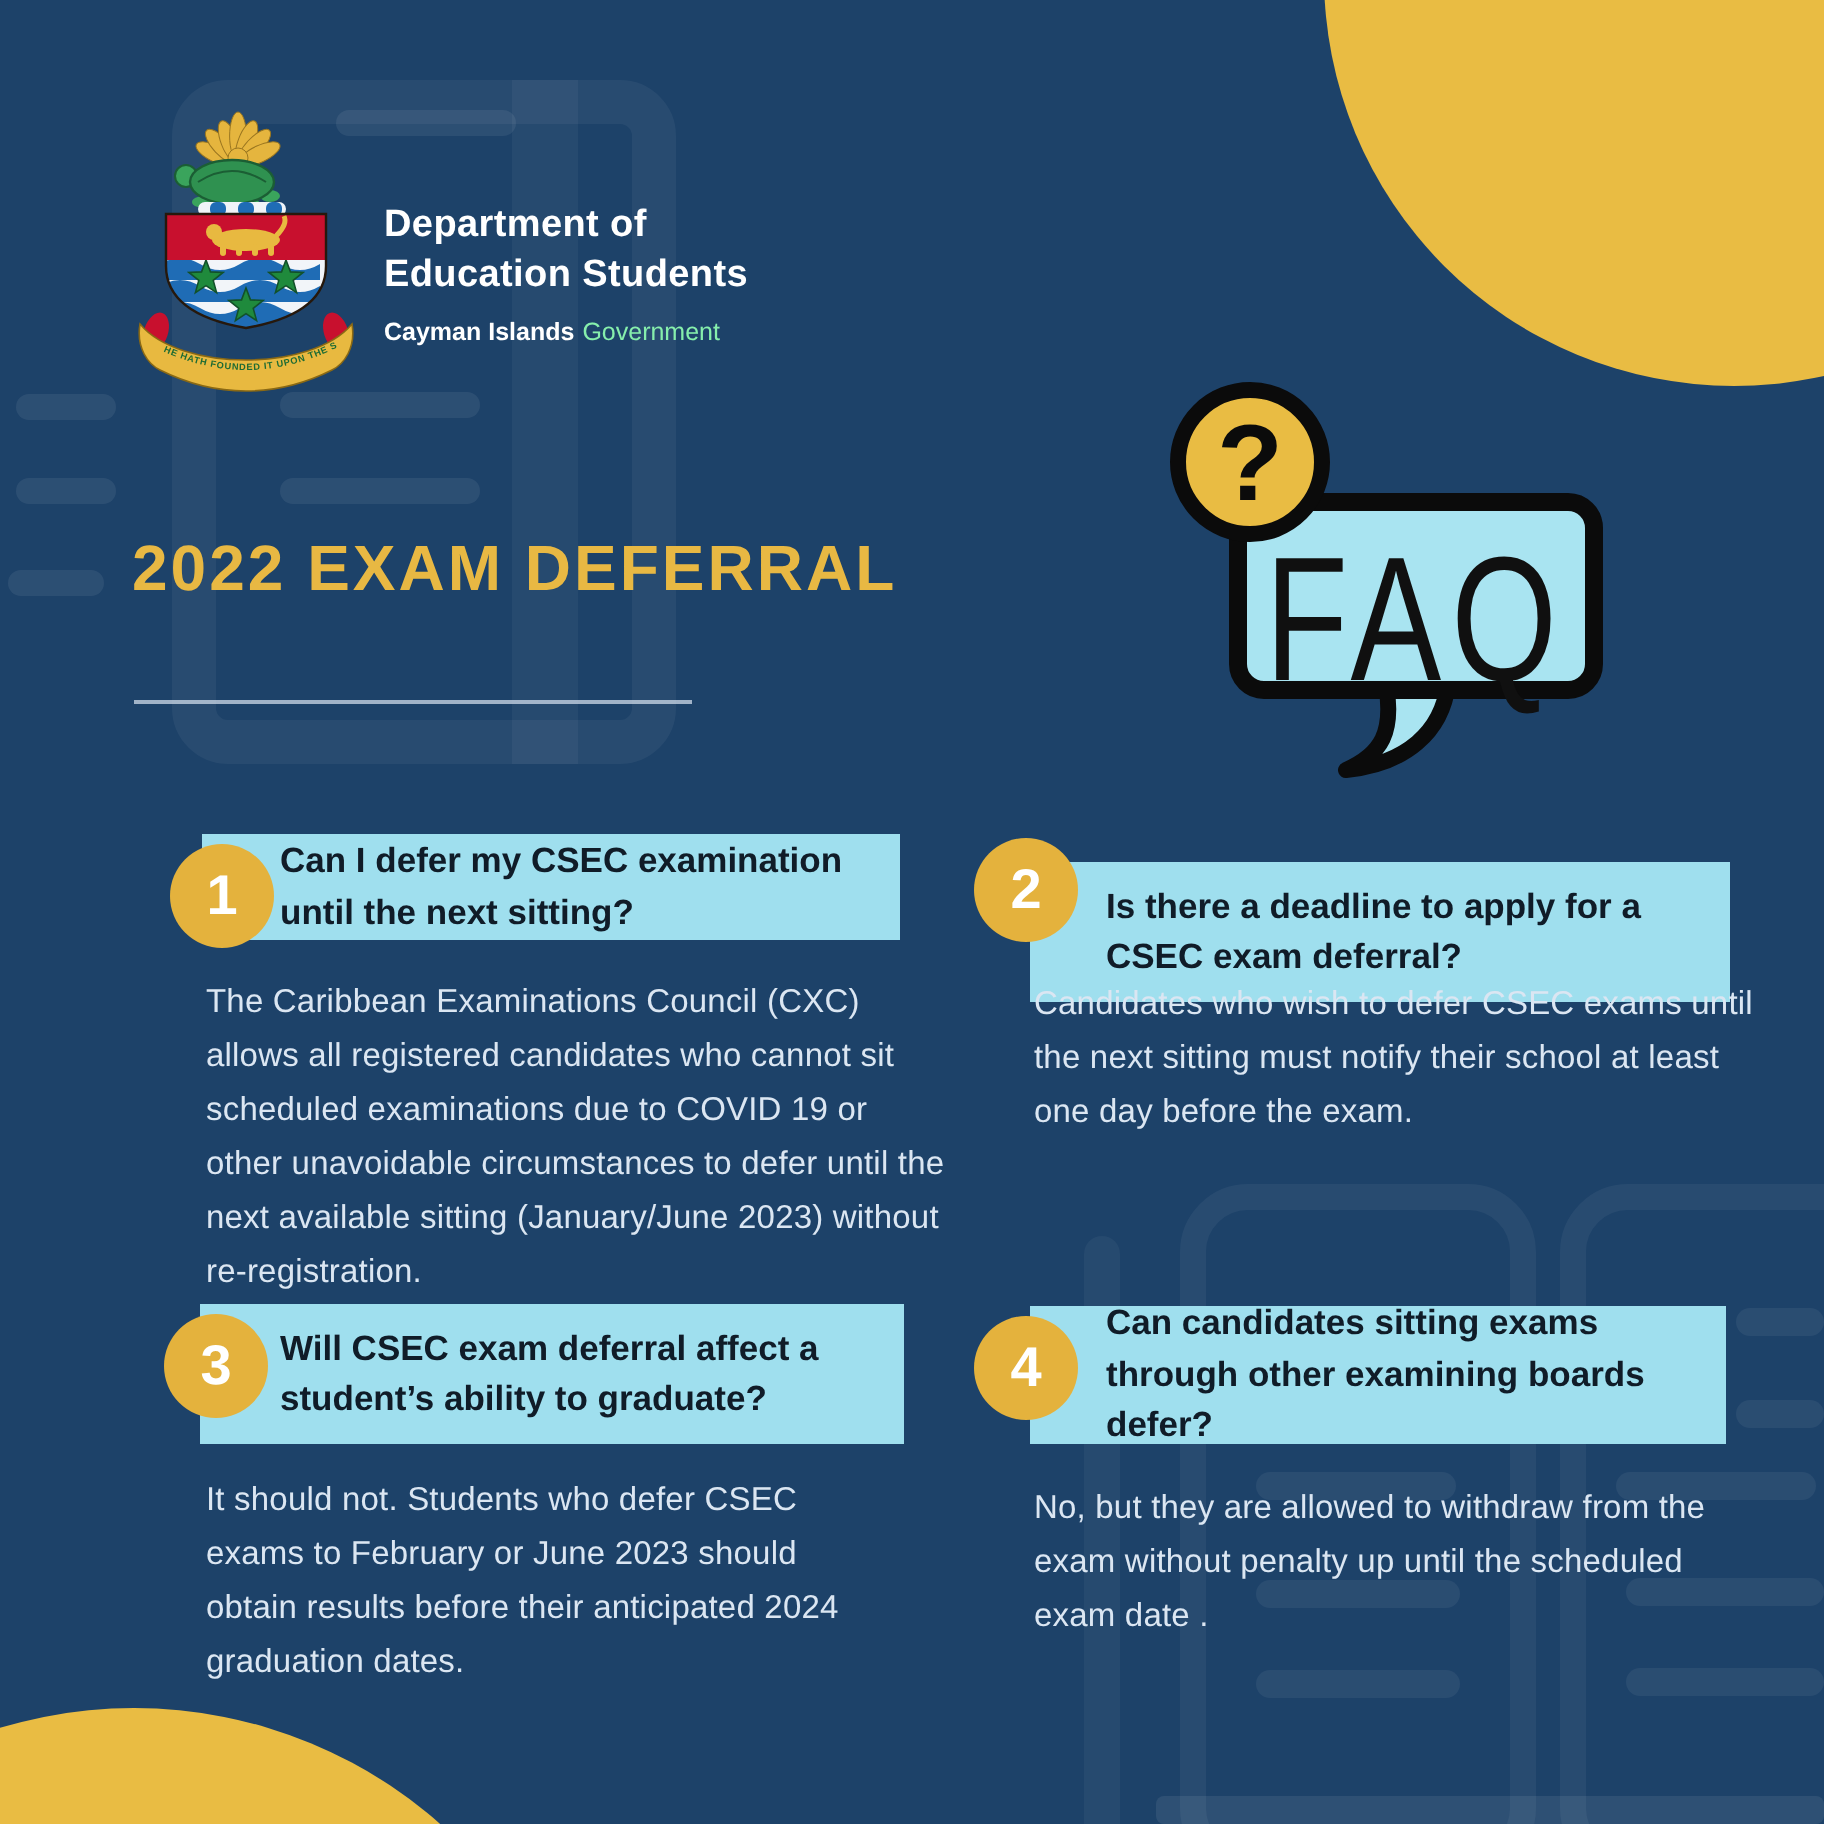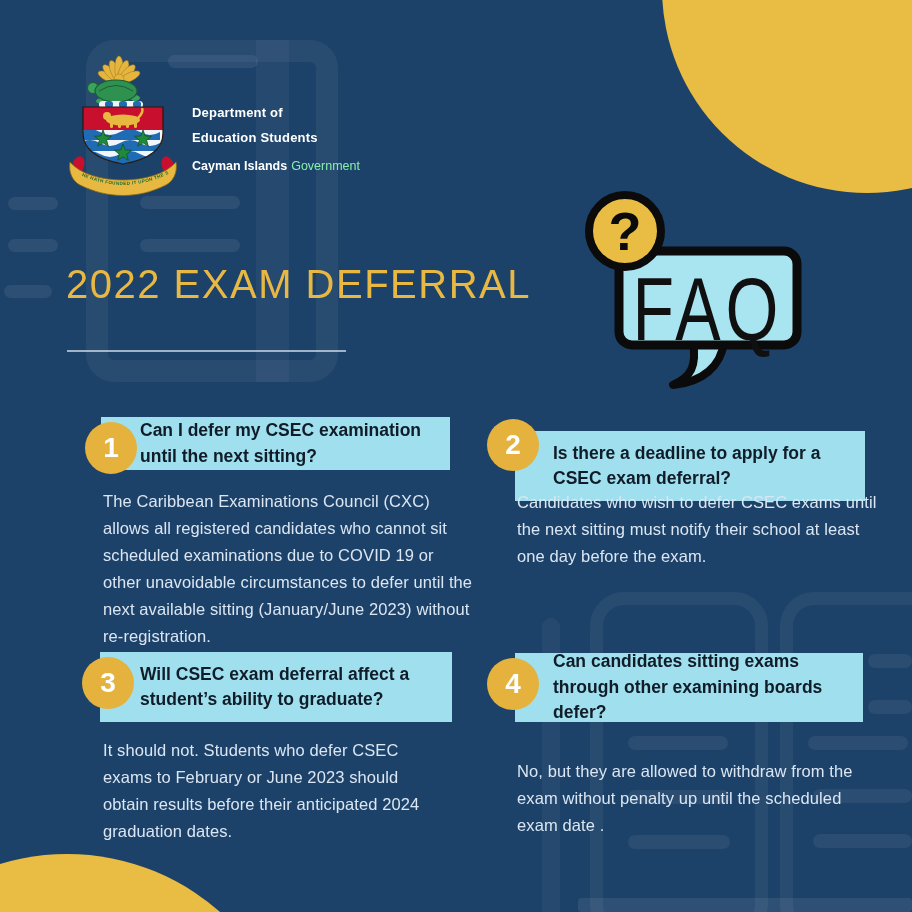--- a/index.html
+++ b/index.html
@@ -16,28 +16,28 @@
   .deco-outline{border:22px solid rgba(255,255,255,0.05);border-radius:28px;}
   .deco-outline-thin{border:13px solid rgba(255,255,255,0.05);border-radius:34px;}
   .deco-fill{background:rgba(255,255,255,0.045);}
   .deco-bar{background:rgba(255,255,255,0.07);border-radius:7px;height:13px;}
   .deco-bar2{background:rgba(255,255,255,0.06);border-radius:7px;height:14px;}
   
   .corner-circle{position:absolute;border-radius:50%;background:#e9bc43;}
   
   .crest{position:absolute;left:66px;top:50px;width:118px;height:148px;}
   .org{position:absolute;left:192px;top:100px;color:#ffffff;}
-  .org .big{font-size:13px;font-weight:bold;line-height:25px;letter-spacing:0.2px;}
+  .org .big{font-size:19px;font-weight:bold;line-height:25px;letter-spacing:0.2px;}
   .org .sub{margin-top:9px;font-size:12.5px;line-height:14px;}
   .org .sub .b{font-weight:bold;}
   .org .sub .r{font-weight:normal;margin-left:0.32em;color:#86efac;}
   
   .main-title{
     position:absolute;left:66px;top:261px;margin:0;
-    font-size:40px;font-weight:400;letter-spacing:1.5px;
+    font-size:32px;font-weight:700;letter-spacing:1.5px;
     color:#e8b843;white-space:nowrap;line-height:46px;
   }
   .title-rule{position:absolute;left:67px;top:350px;width:279px;height:2px;
     background:rgba(206,217,232,0.75);}
   .faq-icon{position:absolute;left:575px;top:182px;width:240px;height:212px;}
   
   .qbox{
     position:absolute;background:#9fdfee;display:flex;align-items:center;
     font-size:17.5px;font-weight:bold;color:#101c28;line-height:1.45;
   }
@@ -180,15 +180,15 @@
   <div class="badge" style="left:82px;top:657px;">3</div>
   <div class="qbox" style="left:100px;top:652px;width:352px;height:70px;padding-left:40px;padding-right:22px;box-sizing:border-box;">
     <span>Will  CSEC exam deferral affect a student’s ability to graduate?</span>
   </div>
   <div class="answer" style="left:103px;top:737px;width:342px;">It should not. Students who defer  CSEC exams to February or June 2023 should obtain results before their anticipated 2024 graduation dates.</div>
 
   <div class="badge" style="left:487px;top:658px;">4</div>
   <div class="qbox" style="left:515px;top:653px;width:348px;height:69px;padding-left:38px;padding-right:4px;box-sizing:border-box;">
     <span>Can candidates sitting exams through other examining boards defer?</span>
   </div>
-  <div class="answer" style="left:517px;top:758px;width:362px;">No, but they are allowed to withdraw from the exam without penalty up until the scheduled exam date .</div>
+  <div class="answer" style="left:517px;top:741px;width:362px;">No, but they are allowed to withdraw from the exam without penalty up until the scheduled exam date .</div>
 
 </div>
 
 </body></html>

